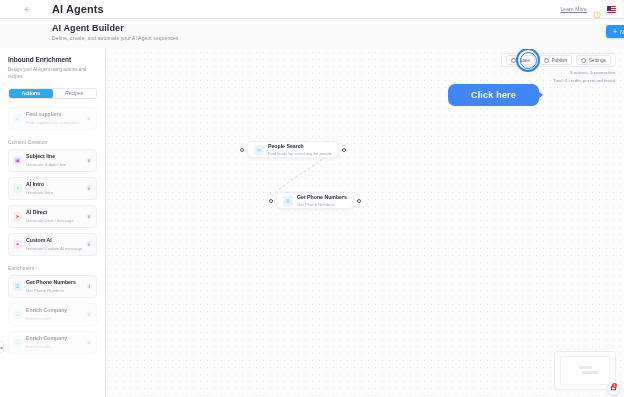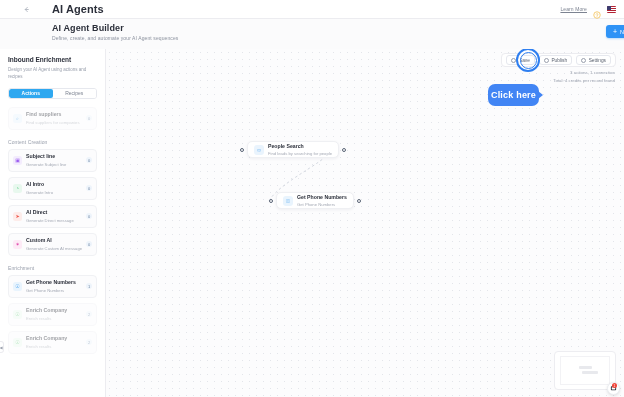--- a/index.html
+++ b/index.html
@@ -173,21 +173,21 @@
     box-shadow: 0 0 0 2px #fff inset; z-index: 9; pointer-events: none;
   }
   .save-ring2 {
     position: absolute; left: 50%; top: 50%;
     width: 17px; height: 17px; margin: -8.5px 0 0 -8.5px;
     border-radius: 50%; border: 1.5px solid #2f7ff0; z-index: 9; pointer-events: none;
   }
   .clickhere {
     position: absolute; right: 85px; top: 35px; z-index: 12;
     background: #4285f4; color: #fff; border-radius: 7px;
-    padding: 6px 3px; font-size: 9px; font-weight: bold;
+    padding: 6px 23px; font-size: 9px; font-weight: bold;
     white-space: nowrap; letter-spacing: .2px;
   }
   .clickhere:after {
     content: ""; position: absolute; right: -4px; top: 50%;
     margin-top: -4px; border-top: 4px solid transparent;
     border-bottom: 4px solid transparent; border-left: 5px solid #4285f4;
   }
   .cstatus {
     position: absolute; right: 9px; top: 21px; text-align: right; z-index: 7;
   }

